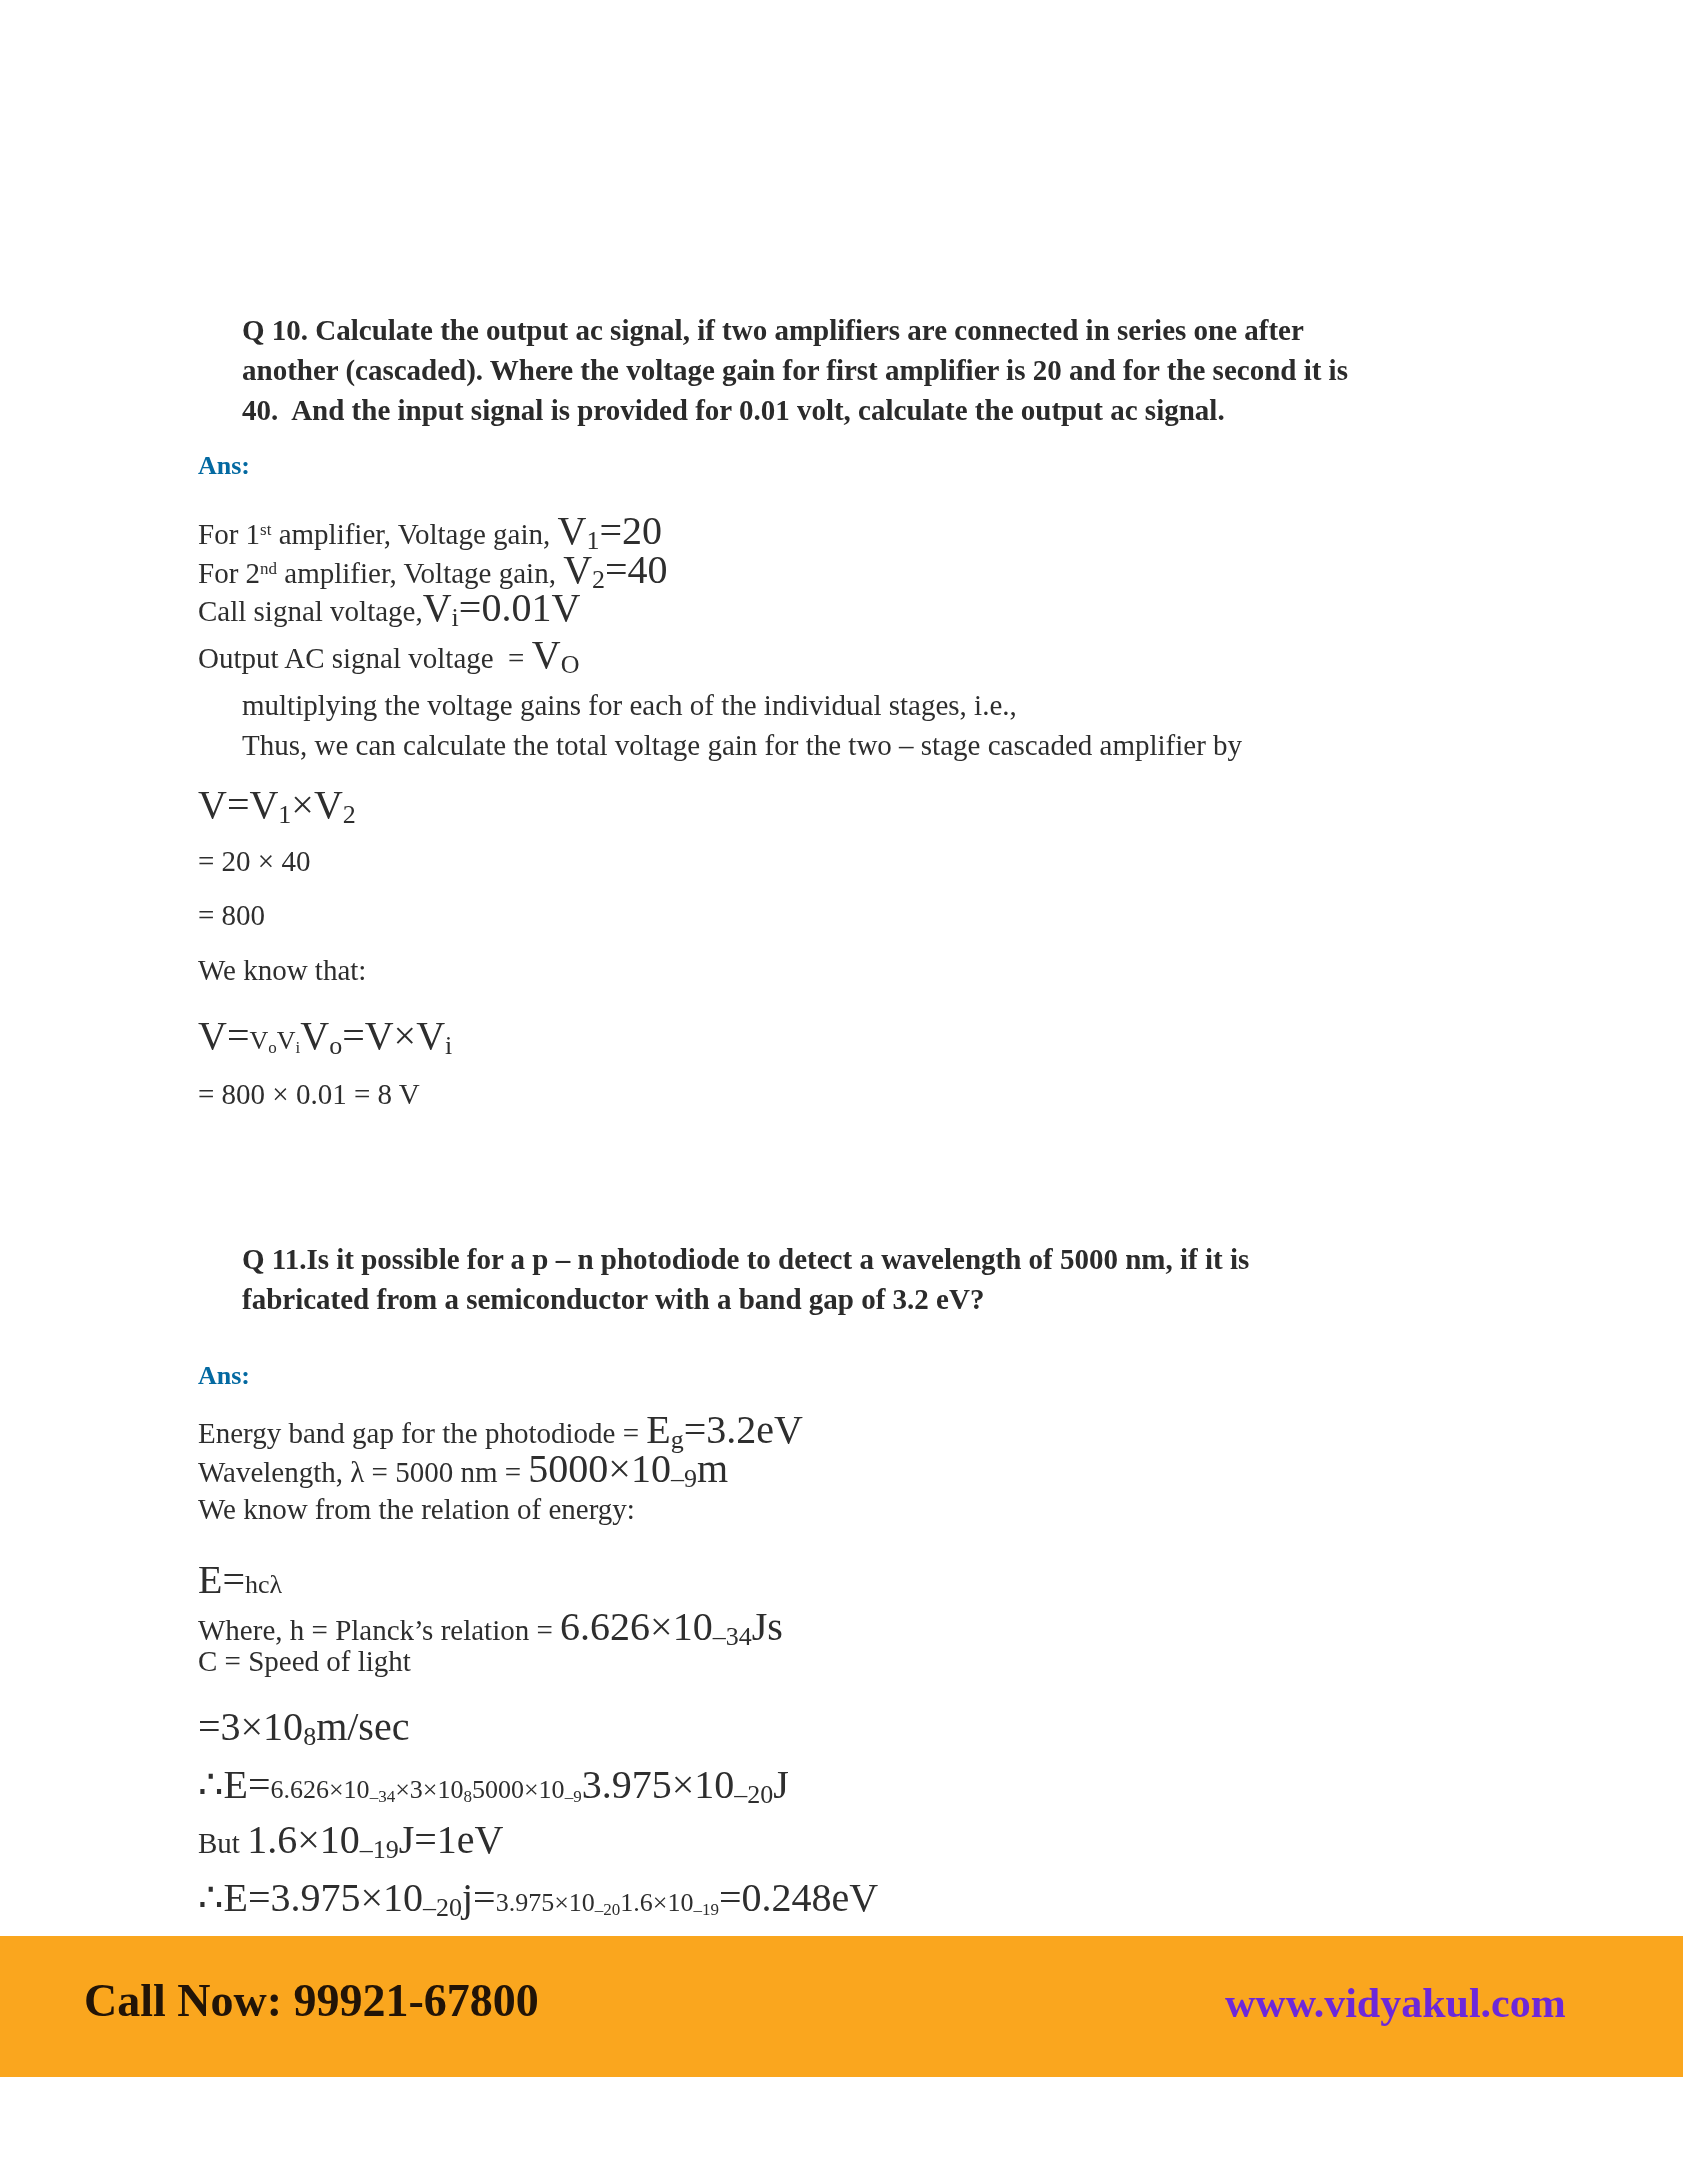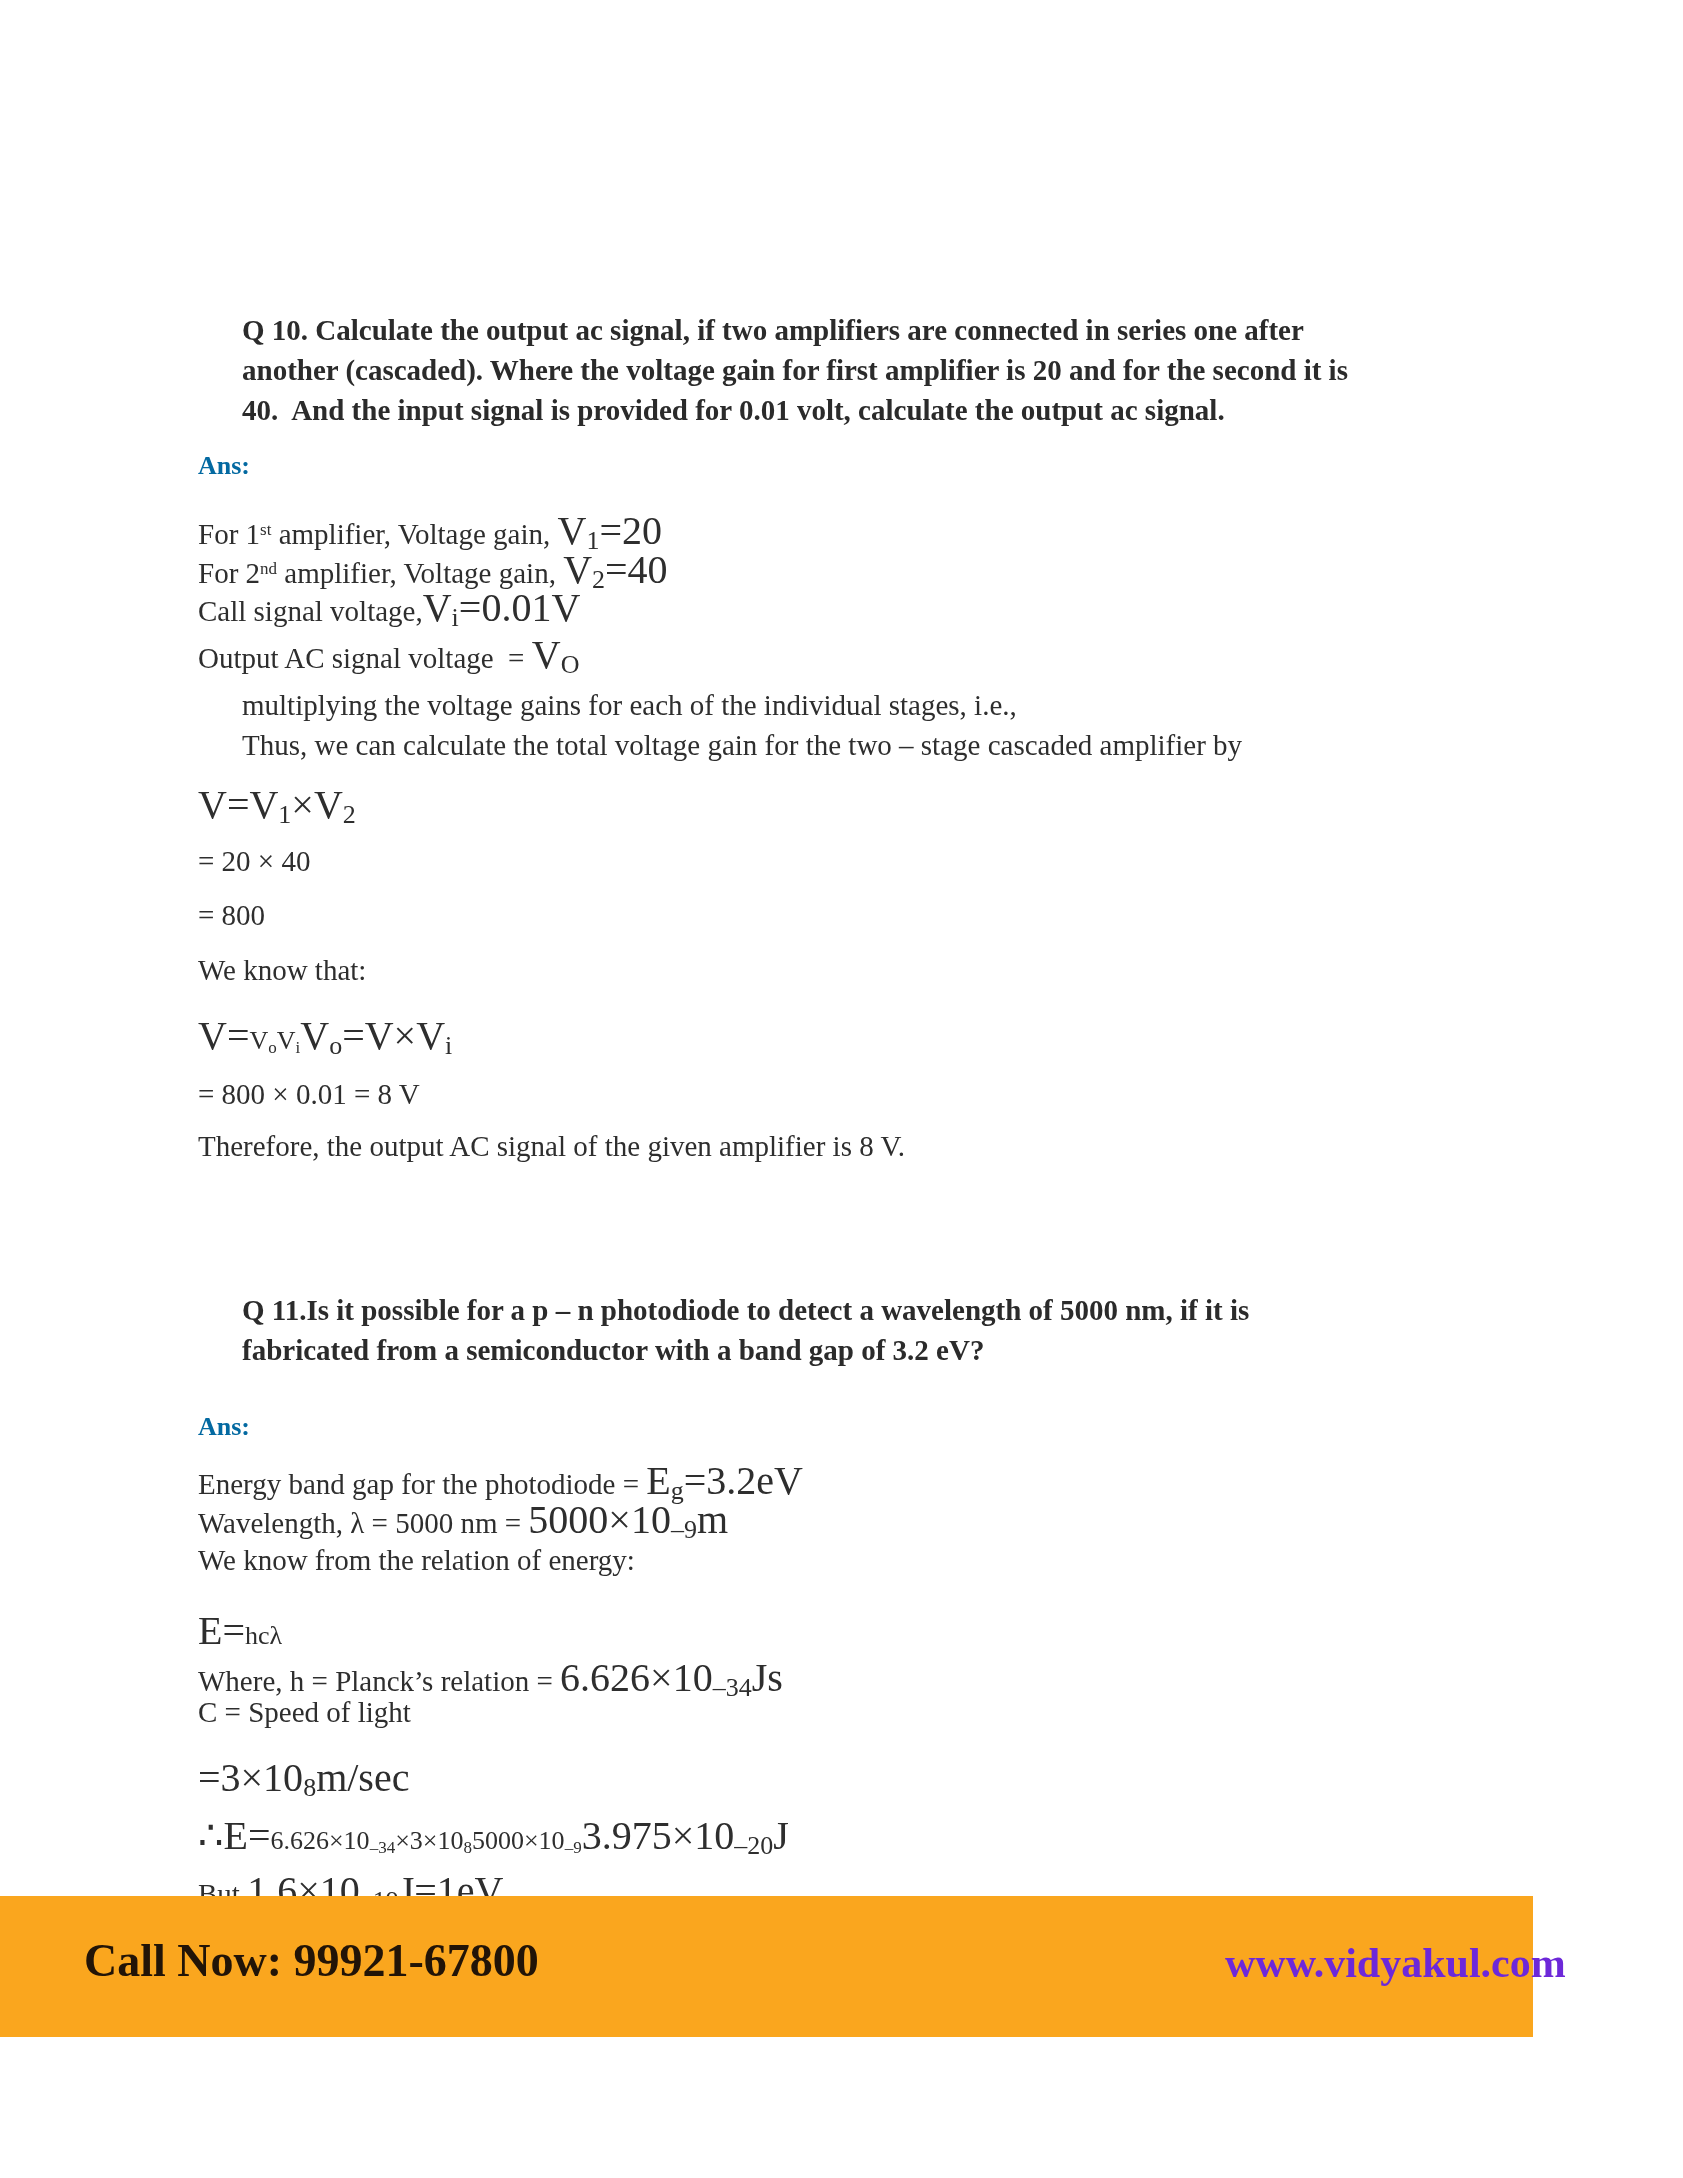--- a/index.html
+++ b/index.html
@@ -52,22 +52,22 @@
   .m-rel{margin-top:-4px;}
   .m-fenergy{margin-top:26px;}
   .m-speed{margin-top:-10px;}
   .m-fc{margin-top:21px;}
   .m-fe1{margin-top:-1px;}
   .m-fbut{margin-top:-2px;}
   .m-fe2{margin-top:2px;}
   
   .footer{
     position:absolute;
-    left:0;top:1896px;
-    width:1533px;height:141px;
+    left:0;top:1936px;
+    width:1683px;height:141px;
     background:#FAA61E;
   }
   .footer-call{
     position:absolute;left:84px;top:38px;
     font-size:46px;font-weight:bold;color:#221407;
     line-height:normal;white-space:pre;
   }
   .footer-web{
     position:absolute;left:1225px;top:43px;
     font-size:42px;font-weight:bold;color:#6d28d9;
@@ -95,21 +95,20 @@
         <div class="tline">multiplying the voltage gains for each of the individual stages, i.e.,</div>
         <div class="tline">Thus, we can calculate the total voltage gain for the two – stage cascaded amplifier by</div>
       </div>
 
     <div class="mline lh50 m-ftotal"><span class="seg-L">V=V</span><span class="seg-sub">1</span><span class="seg-L">×V</span><span class="seg-sub">2</span></div>
     <div class="body-par lh42">= 20 × 40</div>
     <div class="body-par lh42 m-f800">= 800</div>
     <div class="body-par m-know">We know that:</div>
     <div class="mline lh50 m-fvo"><span class="seg-L">V=</span><span class="seg-s">V</span><span class="seg-ssub">o</span><span class="seg-s">V</span><span class="seg-ssub">i</span><span class="seg-L">V</span><span class="seg-sub">o</span><span class="seg-L">=V×V</span><span class="seg-sub">i</span></div>
     <div class="body-par lh42">= 800 × 0.01 = 8 V</div>
-    <div class="body-par m-concl">Therefore, the output AC signal of the given amplifier is 8 V.</div>
   </section>
 
   <section>
     <div class="q-heading m-q11">
         <div class="tline">Q 11.Is it possible for a p – n photodiode to detect a wavelength of 5000 nm, if it is</div>
         <div class="tline">fabricated from a semiconductor with a band gap of 3.2 eV?</div>
       </div>
     <div class="ans-label m-ans11">Ans:</div>
 
     <div class="mline lh46 m-bandgap"><span class="seg-n">Energy band gap for the photodiode = </span><span class="seg-L">E</span><span class="seg-sub">g</span><span class="seg-L">=3.2eV</span></div>

